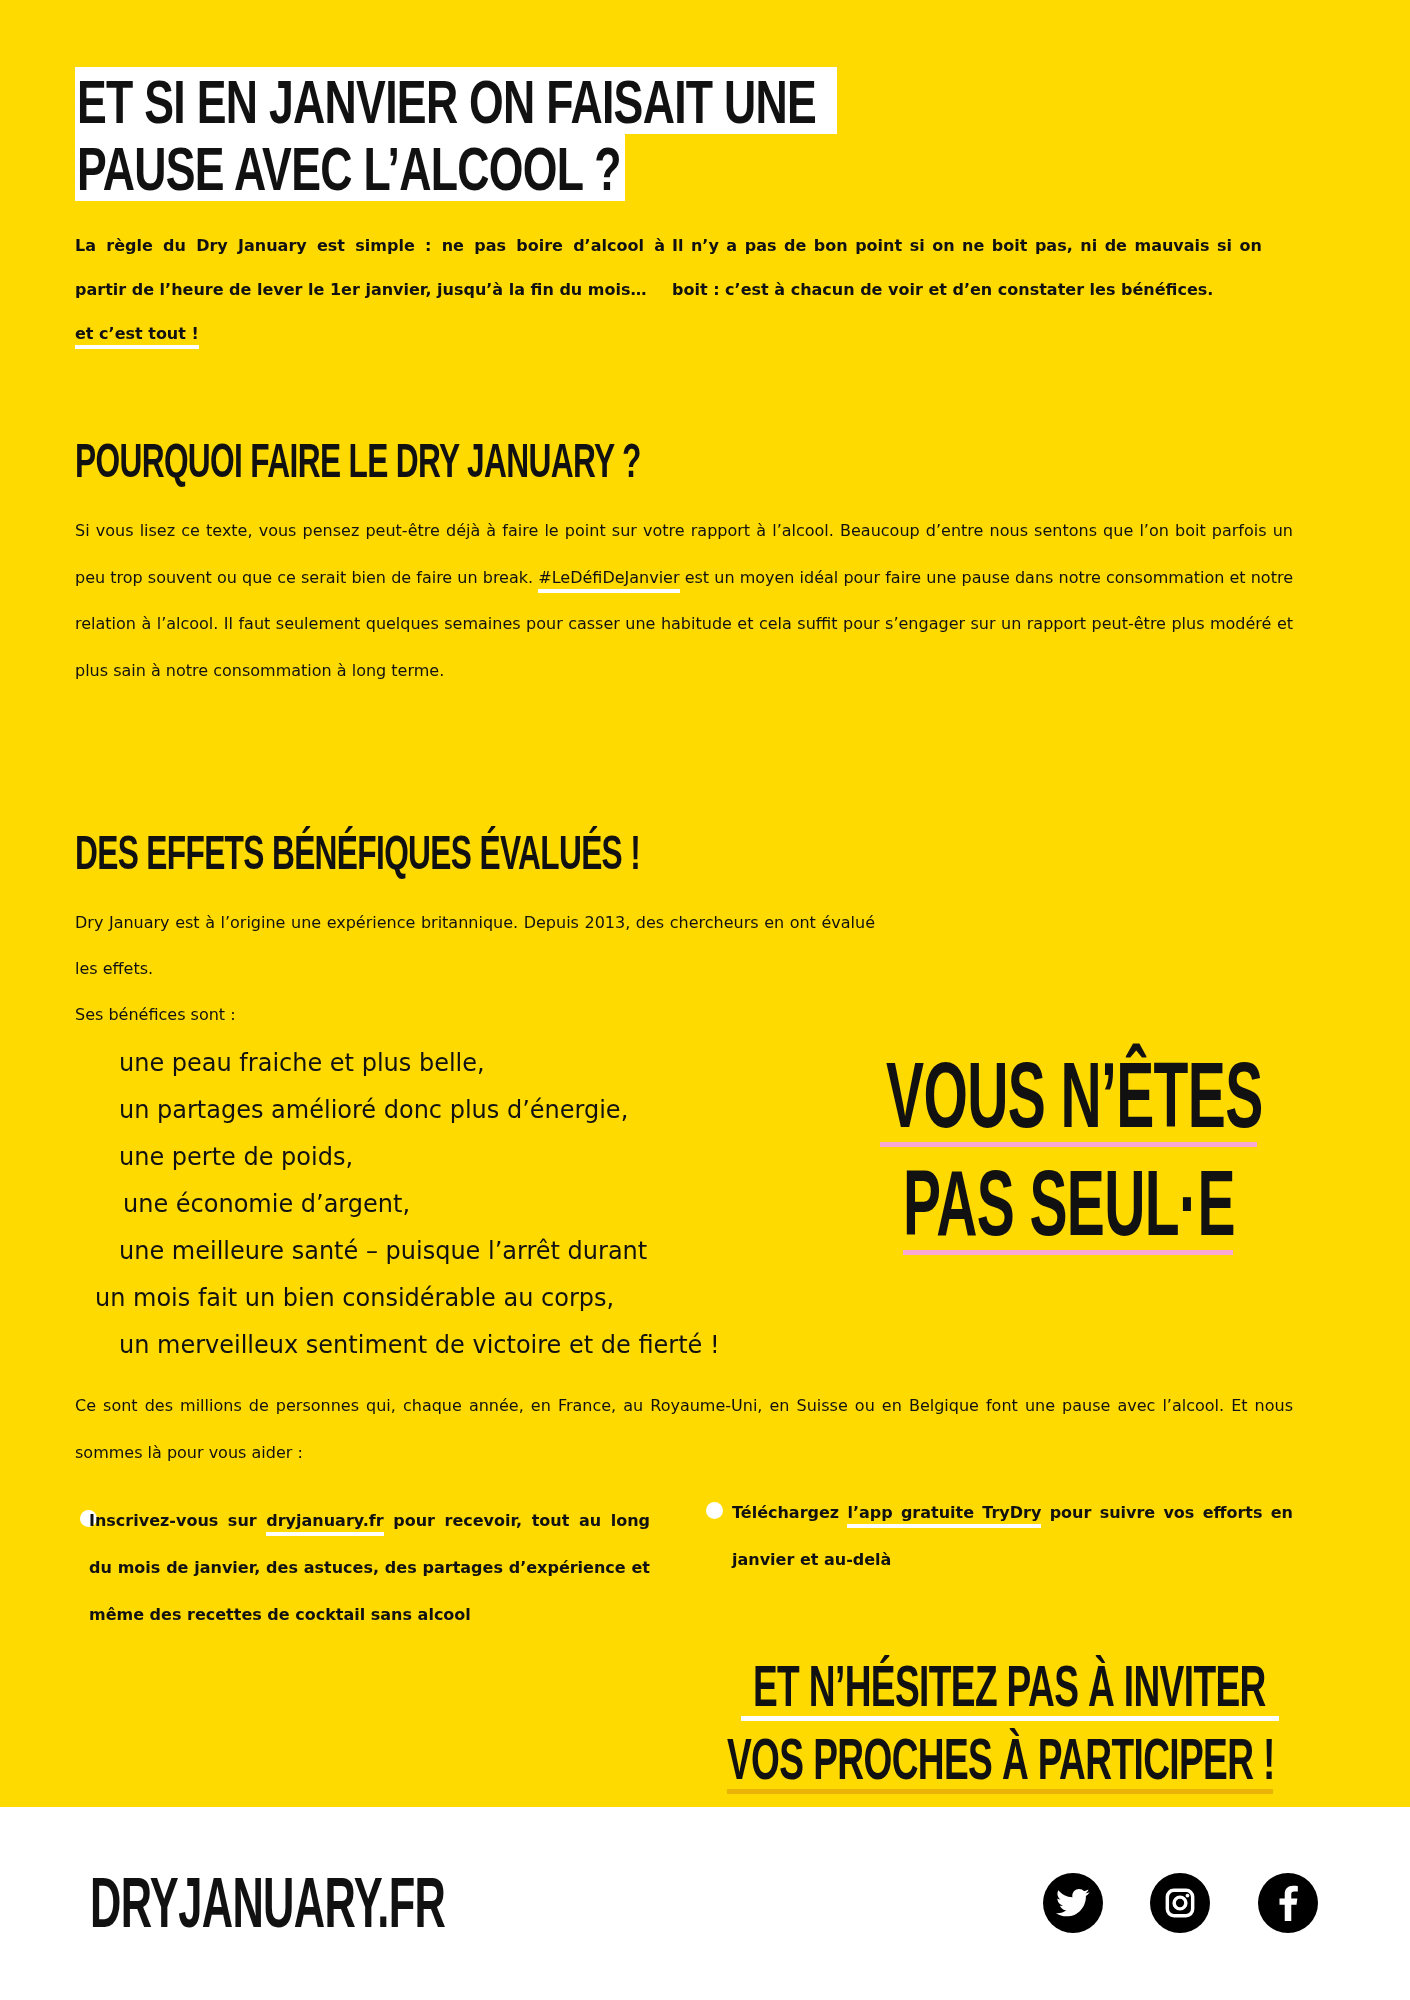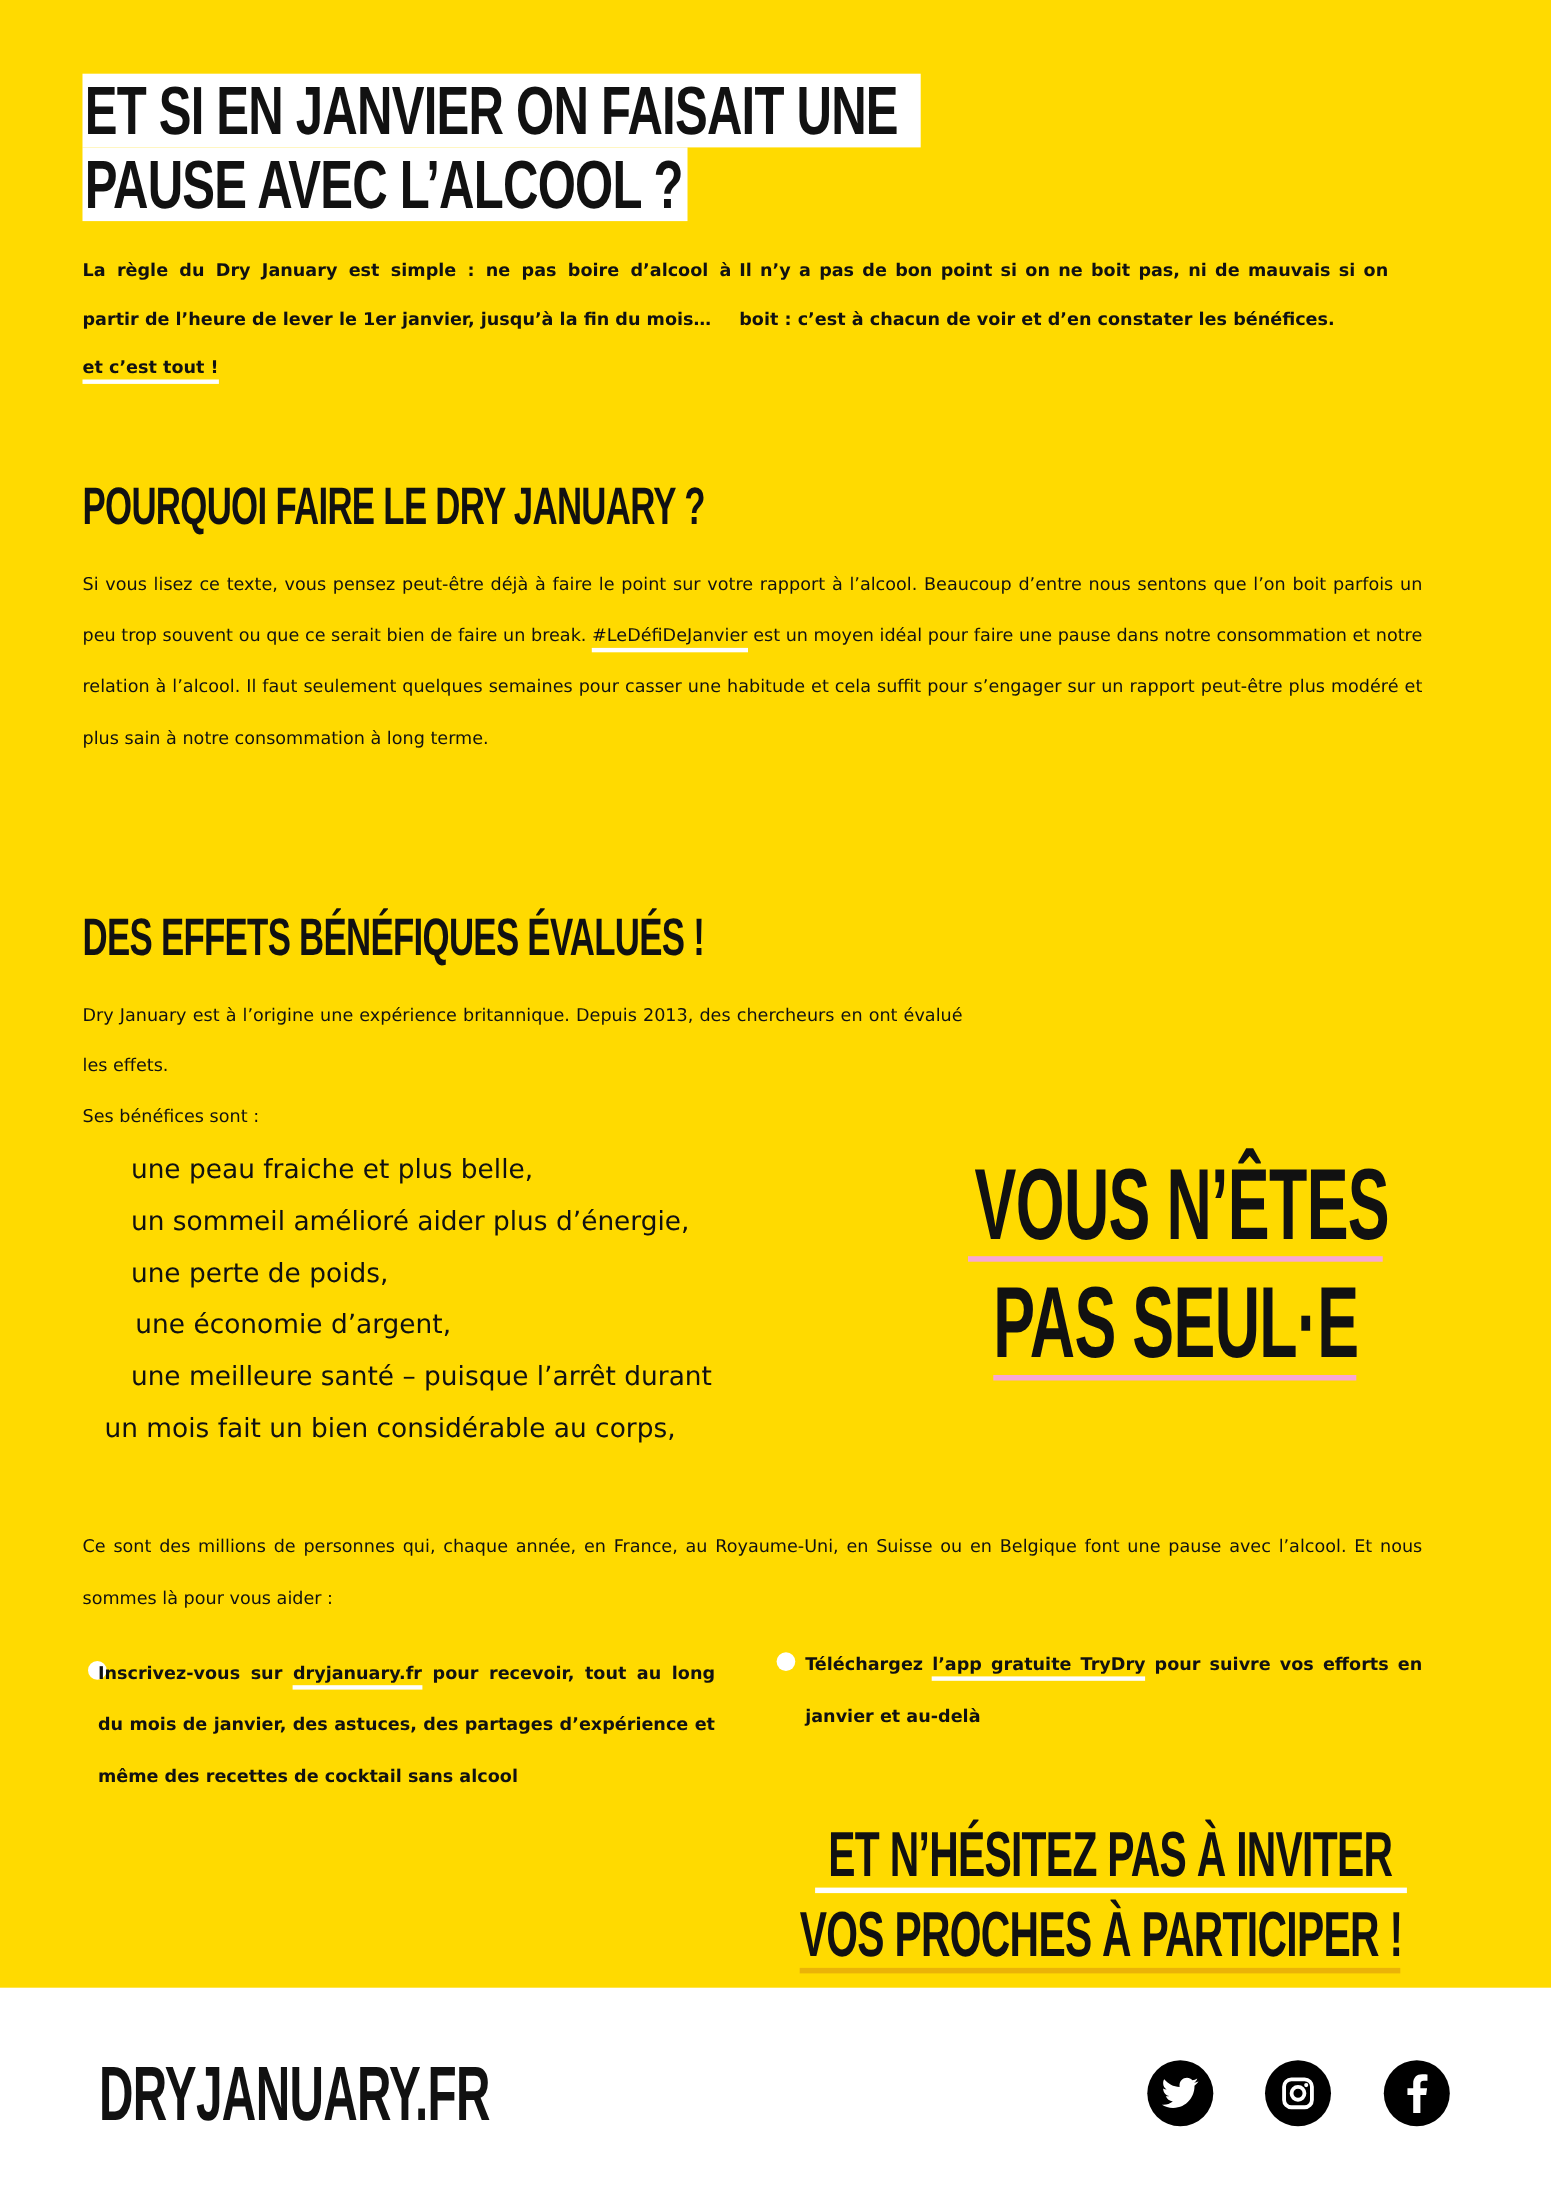--- a/index.html
+++ b/index.html
@@ -57,40 +57,46 @@
   <li>
     <svg class="tri" width="18" height="20" viewBox="0 0 18 20">
         <path d="M2 2 L16 10 L2 18 Z" fill="none" stroke="#fff" stroke-width="2.5"></path>
       </svg>
     <span>une peau fraiche et plus belle,</span>
   </li>
   <li>
     <svg class="tri" width="18" height="20" viewBox="0 0 18 20">
         <path d="M2 2 L16 10 L2 18 Z" fill="none" stroke="#fff" stroke-width="2.5"></path>
       </svg>
-    <span>un sommeil amélioré aider plus d’énergie,</span>
+    <span>un partages amélioré donc plus d’énergie,</span>
   </li>
   <li>
     <svg class="tri" width="18" height="20" viewBox="0 0 18 20">
         <path d="M2 2 L16 10 L2 18 Z" fill="none" stroke="#fff" stroke-width="2.5"></path>
       </svg>
     <span>une perte de poids,</span>
   </li>
   <li>
     <svg class="tri" width="18" height="20" viewBox="0 0 18 20">
         <path d="M2 2 L16 10 L2 18 Z" fill="none" stroke="#fff" stroke-width="2.5"></path>
       </svg>
     <span style="padding-left:4px;">une économie d’argent,</span>
   </li>
   <li>
     <svg class="tri" width="18" height="20" viewBox="0 0 18 20">
         <path d="M2 2 L16 10 L2 18 Z" fill="none" stroke="#fff" stroke-width="2.5"></path>
       </svg>
     <span>une meilleure santé – puisque l’arrêt durant</span>
     <span class="cont">un mois fait un bien considérable au corps,</span>
+  </li>
+  <li>
+    <svg class="tri" width="18" height="20" viewBox="0 0 18 20">
+        <path d="M2 2 L16 10 L2 18 Z" fill="none" stroke="#fff" stroke-width="2.5"></path>
+      </svg>
+    <span>un merveilleux sentiment de victoire et de fierté !</span>
   </li>
 </ul>
 
 <div class="abs" style="left:878px; top:1045px; width:380px; text-align:center;">
   <div class="bigline" style="width:377px; height:97px; position:relative;">
     <span class="cond big abs" style="left:6px; top:4px;">VOUS N’ÊTES</span>
   </div>
   <div class="bigline" style="width:330px; height:97px; position:relative; margin-top:2px;">
     <span class="cond big abs" style="left:0px; top:4px;">PAS SEUL·E</span>
   </div>

